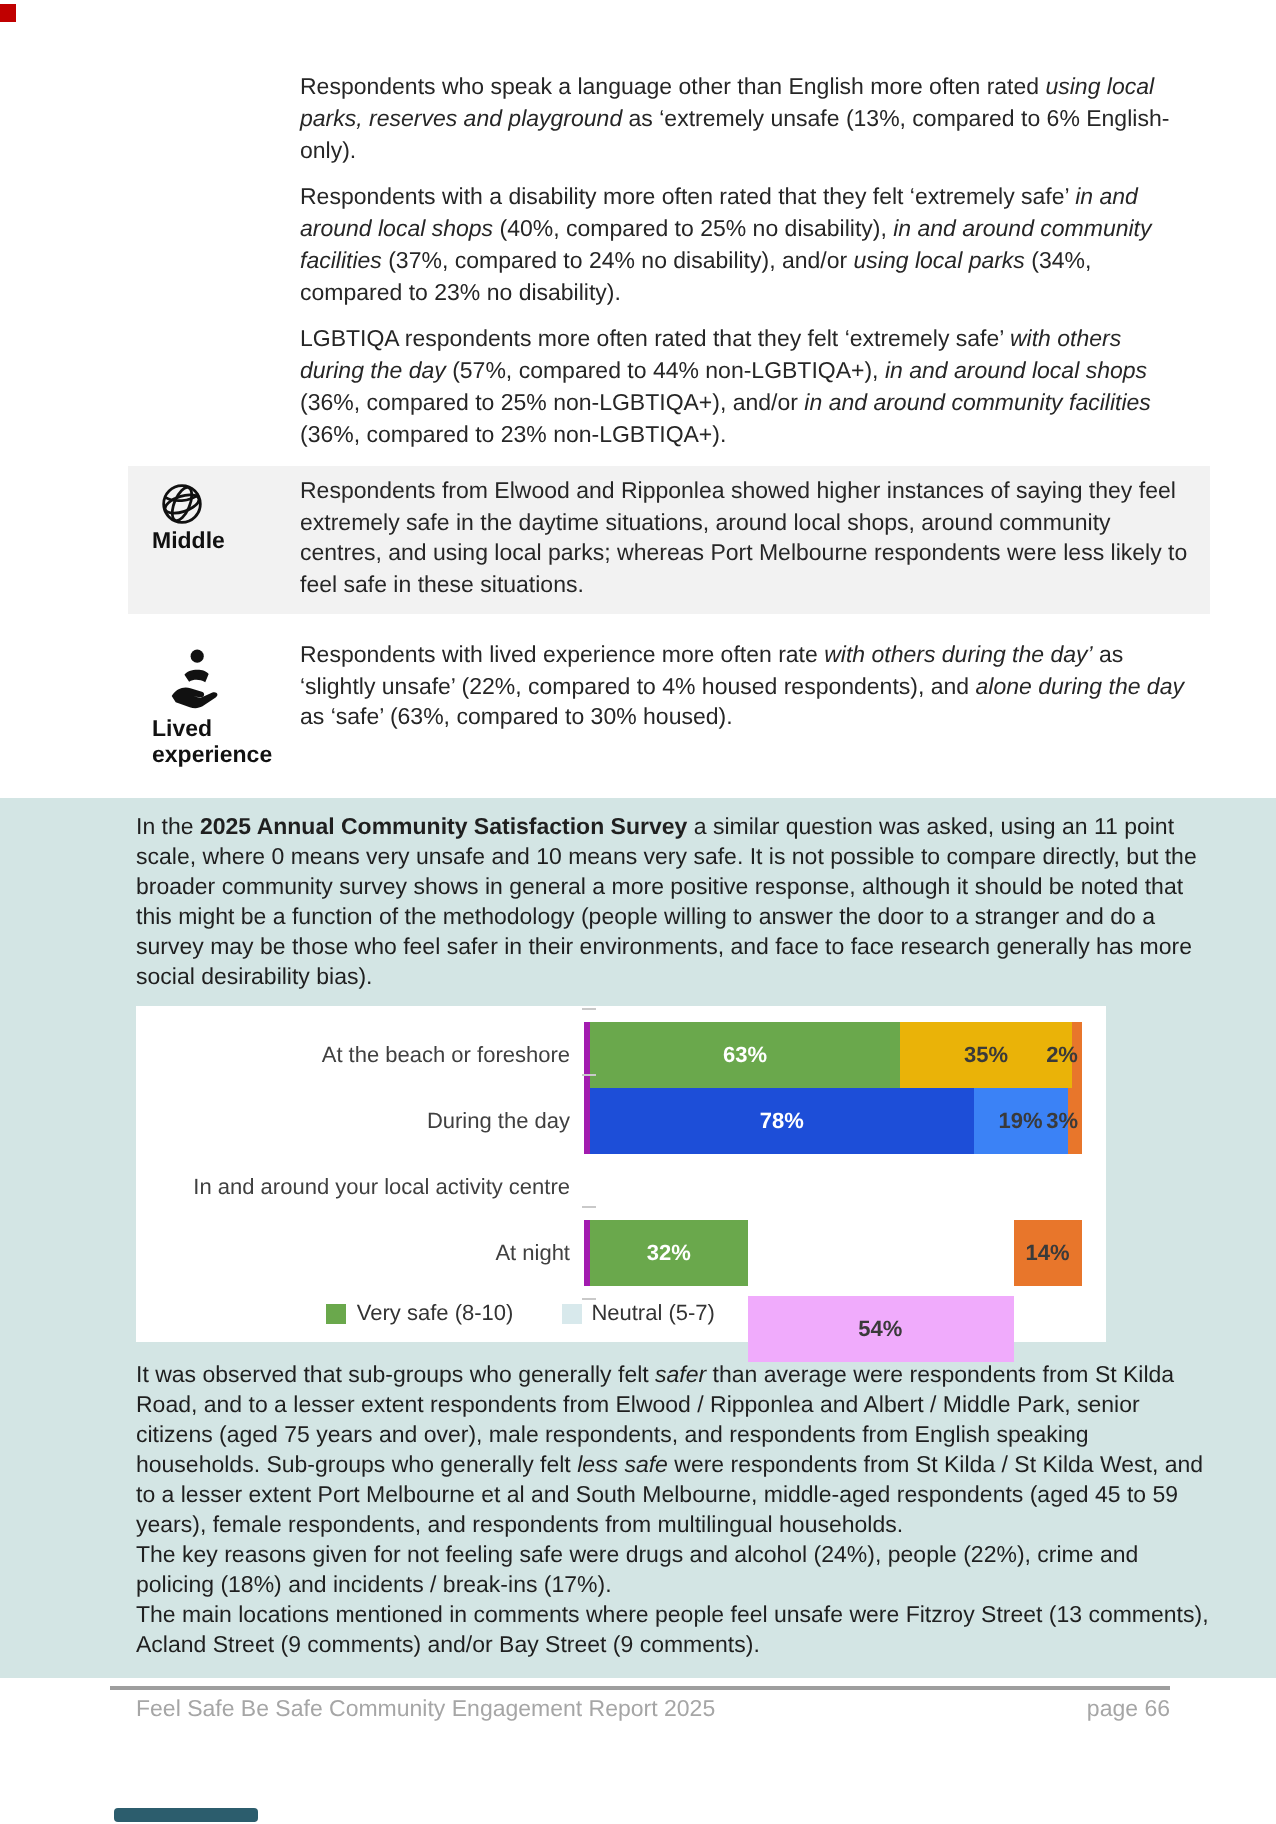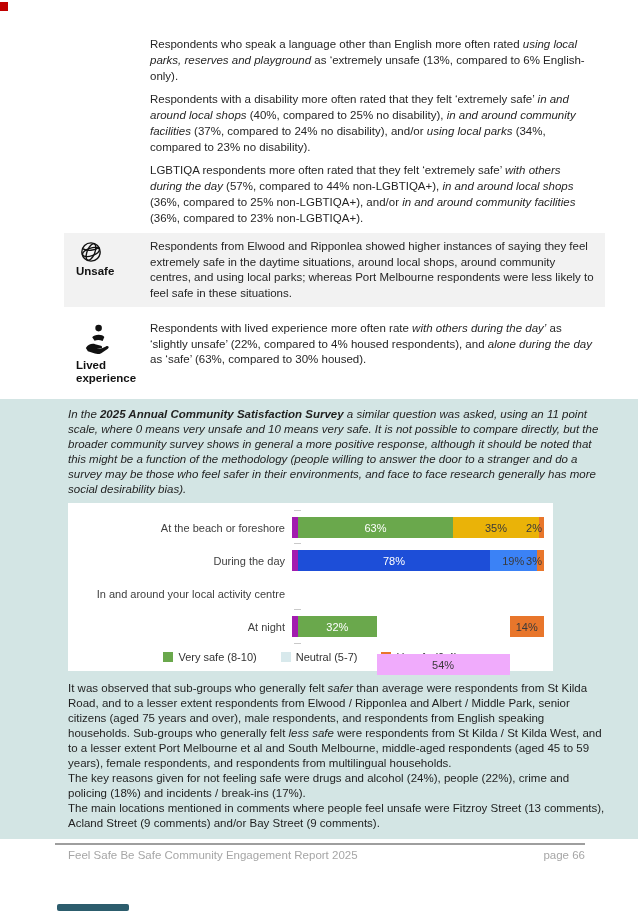--- a/index.html
+++ b/index.html
@@ -18,30 +18,30 @@
   .icon-row{display:flex;margin:0 33px 0 64px;}
   .icon-row.gray{background:#f2f2f2;padding:6px 10px 6px 12px;}
   .icon-row.plain{padding:8px 10px 6px 12px;margin-top:6px;}
   .icon-col{width:74px;flex:0 0 74px;}
   .icon-col .ic{display:block;margin:2px 0 2px 4px;}
   .icon-label{font-weight:bold;font-size:11.5px;line-height:13px;color:#111;}
   .icon-row-text{flex:1;font-size:11.5px;line-height:15.5px;}
   
   .insights{background:#d3e5e4;margin-top:8px;padding:8px 33px 8px 68px;color:#1f1f1f;}
   .insights-heading{font-weight:bold;font-size:11.5px;line-height:15px;margin:0;}
-  .insights-intro{font-size:11.5px;line-height:15px;margin:0;font-style:italic;}
+  .insights-intro{font-size:11.5px;line-height:15px;margin:0;}
   .post-para{font-size:11.5px;line-height:15px;margin:0;}
   .post-para.first{margin-top:10px;}
   
   .chart-panel{background:#ffffff;width:485px;margin-top:6px;padding:8px 0 4px 0;}
   .crow{display:flex;align-items:center;height:33px;}
   .clabel{width:224px;flex:0 0 224px;box-sizing:border-box;text-align:right;padding-right:7px;
           font-size:11px;color:#404040;line-height:12px;padding-left:18px;}
-  .cbar{width:246px;flex:0 0 246px;height:21px;display:flex;position:relative;
-        border-left:6px solid #a21caf;}
+  .cbar{width:246px;flex:0 0 246px;height:33px;display:flex;position:relative;
+        border-left:3px solid #a21caf;font-weight:bold;}
   .cbar::before{content:"";position:absolute;left:-4px;top:-7px;width:7px;height:1px;background:#c9c9c9;}
   .crow:last-of-type .cbar::after{content:"";position:absolute;left:-4px;bottom:-7px;width:7px;height:1px;background:#c9c9c9;}
   .seg{position:relative;height:100%;}
   .vlab{position:absolute;top:50%;left:50%;transform:translate(-50%,-50%);
         font-size:11px;color:#3a3a3a;white-space:nowrap;}
   .vlab.on-dark{color:#ffffff;}
   .vlab.edge{left:auto;right:2px;transform:translateY(-50%);}
   .clegend{display:flex;justify-content:center;gap:24px;margin:8px 0 4px 0;}
   .legend-item{display:flex;align-items:center;gap:5px;font-size:11px;color:#333;}
   .legend-swatch{width:10px;height:10px;display:inline-block;}
@@ -68,21 +68,21 @@
   </div>
 
   <div class="icon-row gray">
     <div class="icon-col">
       <svg class="ic" width="22" height="22" viewBox="0 0 24 24" fill="none" stroke="#111" stroke-width="1.5" stroke-linecap="round">
         <circle cx="12" cy="12" r="10"></circle>
         <ellipse cx="12" cy="12" rx="9.6" ry="4.2" transform="rotate(-18 12 12)"></ellipse>
         <ellipse cx="12" cy="12" rx="4.2" ry="9.6" transform="rotate(22 12 12)"></ellipse>
         <path d="M3.2 8.5c4.5 2.6 13 2.2 17.4-1.4"></path>
       </svg>
-      <div class="icon-label">Unsafe</div>
+      <div class="icon-label">Middle</div>
     </div>
     <div class="icon-row-text"><span>Respondents from Elwood and Ripponlea showed higher instances of saying they feel extremely safe in the daytime situations, around local shops, around community centres, and using local parks; whereas Port Melbourne respondents were less likely to feel safe in these situations.</span></div>
   </div>
 
   <div class="icon-row plain">
     <div class="icon-col">
       <svg class="ic" width="34" height="34" viewBox="0 0 32 32" fill="#111">
         <circle cx="17.5" cy="4.8" r="3.1"></circle>
         <path d="M11.5 13.5c1.6-2.8 9.4-3.4 11.4-.3l-1.6 3.8c-2.8-1.4-5.4-1.4-7.6-.2z"></path>
         <path d="M5.5 23.5c2.2-3.4 5.6-4.6 8.8-3.6l5.4 1.6c1.7.5 1.3 2.7-.5 2.6l-3.4-.3 3.4.6 5.2-2.4c2.2-.9 3.6.9 1.8 2.2l-6.2 4.2c-1.8 1-4 1.1-6 .4l-6.6-2.3z"></path>

